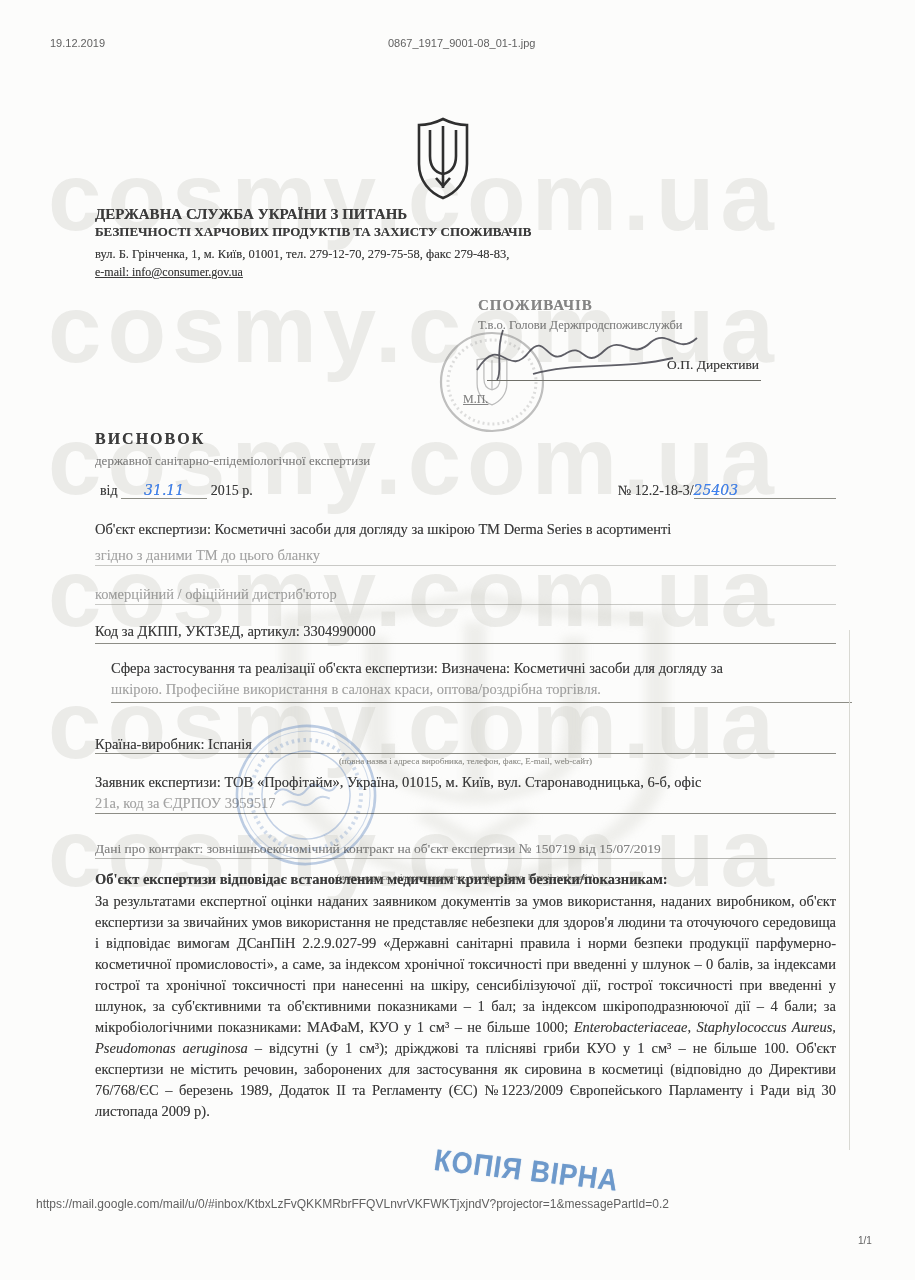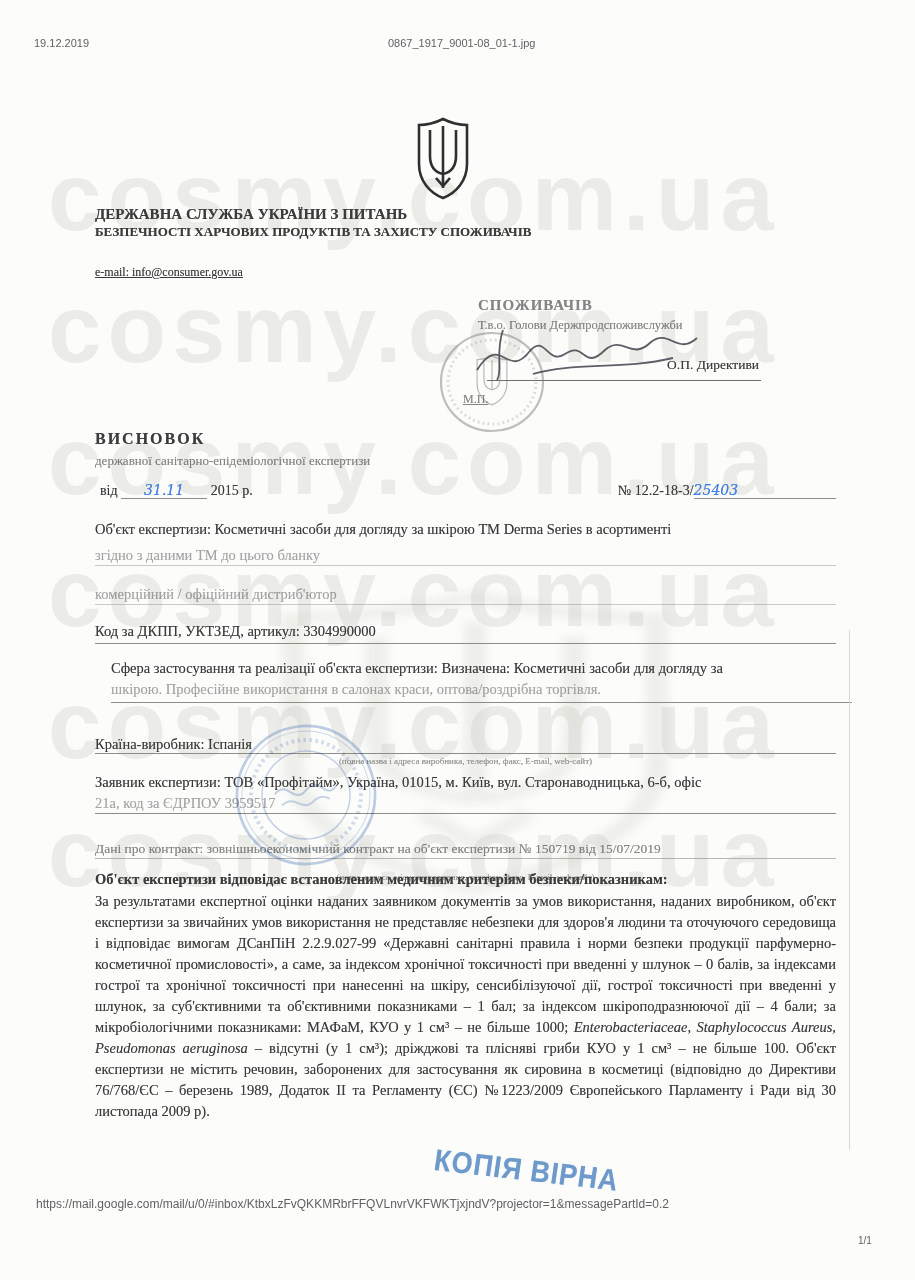--- a/index.html
+++ b/index.html
@@ -30,21 +30,21 @@
               text-shadow:0 0 1px rgba(109,153,203,.55);white-space:nowrap;}
   .bg-trident{position:absolute;left:255px;top:585px;opacity:.30;filter:blur(5px);z-index:0;}
   .scan-line{position:absolute;left:849px;top:630px;width:1px;height:520px;background:#d9d9d3;}
   .doc-soft{text-shadow:0 0 .5px rgba(70,70,70,.55);}
 </style>
 </head>
 <body>
 
 <div class="page">
 
-  <div class="chrome" style="left:34px;top:37px;">19.12.2019</div>
+  <div class="chrome" style="left:50px;top:37px;">19.12.2019</div>
   <div class="chrome" style="left:388px;top:37px;">0867_1917_9001-08_01-1.jpg</div>
 
   <div class="wm" style="top:142px;">cosmy.com.ua</div>
   <div class="wm" style="top:274px;">cosmy.com.ua</div>
   <div class="wm" style="top:406px;">cosmy.com.ua</div>
   <div class="wm" style="top:538px;">cosmy.com.ua</div>
   <div class="wm" style="top:670px;">cosmy.com.ua</div>
   <div class="wm" style="top:798px;">cosmy.com.ua</div>
 
   <svg class="bg-trident" width="440" height="310" viewBox="0 0 58 84" preserveAspectRatio="none">
@@ -65,20 +65,21 @@
         <path d="M29,10 L29,58"></path>
         <path d="M16,14 L16,40 C16,50 20,56 29,58"></path>
         <path d="M42,14 L42,40 C42,50 38,56 29,58"></path>
         <path d="M22,62 L29,70 L36,62"></path>
         <path d="M29,58 L29,72"></path>
       </g>
     </svg>
 
     <div class="abs ctr b" style="top:206px;font-size:15px;">ДЕРЖАВНА СЛУЖБА УКРАЇНИ З ПИТАНЬ</div>
     <div class="abs ctr b" style="top:224px;font-size:13px;">БЕЗПЕЧНОСТІ ХАРЧОВИХ ПРОДУКТІВ ТА ЗАХИСТУ СПОЖИВАЧІВ</div>
+    <div class="abs ctr" style="top:247px;font-size:12.5px;">вул. Б. Грінченка, 1, м. Київ, 01001, тел. 279-12-70, 279-75-58, факс 279-48-83,</div>
     <div class="abs ctr" style="top:265px;font-size:12px;text-decoration:underline;">e-mail: info@consumer.gov.ua</div>
 
     <div class="abs b semi" style="left:478px;top:297px;font-size:15px;letter-spacing:1px;">СПОЖИВАЧІВ</div>
     <div class="abs semi" style="left:478px;top:318px;font-size:12.5px;">Т.в.о. Голови Держпродспоживслужби</div>
 
     <div class="stamp-gray">
       <svg width="108" height="104" viewBox="0 0 108 104">
         <ellipse cx="54" cy="52" rx="51" ry="49" fill="none" stroke="#818181" stroke-width="2.2"></ellipse>
         <ellipse cx="54" cy="52" rx="44" ry="42" fill="none" stroke="#8d8d8d" stroke-width="3" stroke-dasharray="2,3" opacity=".55"></ellipse>
         <g fill="none" stroke="#7c7c7c" stroke-width="2" transform="translate(36,24) scale(0.62)">

